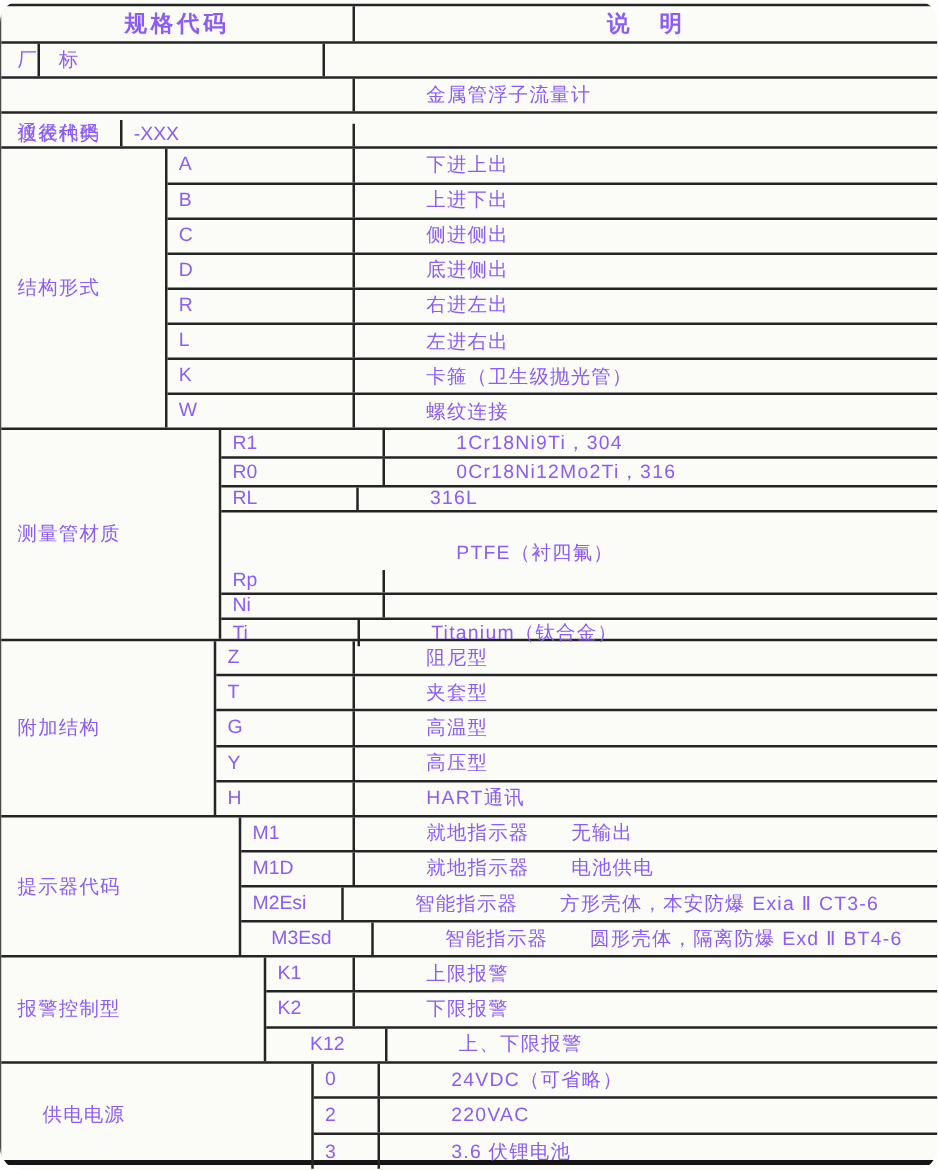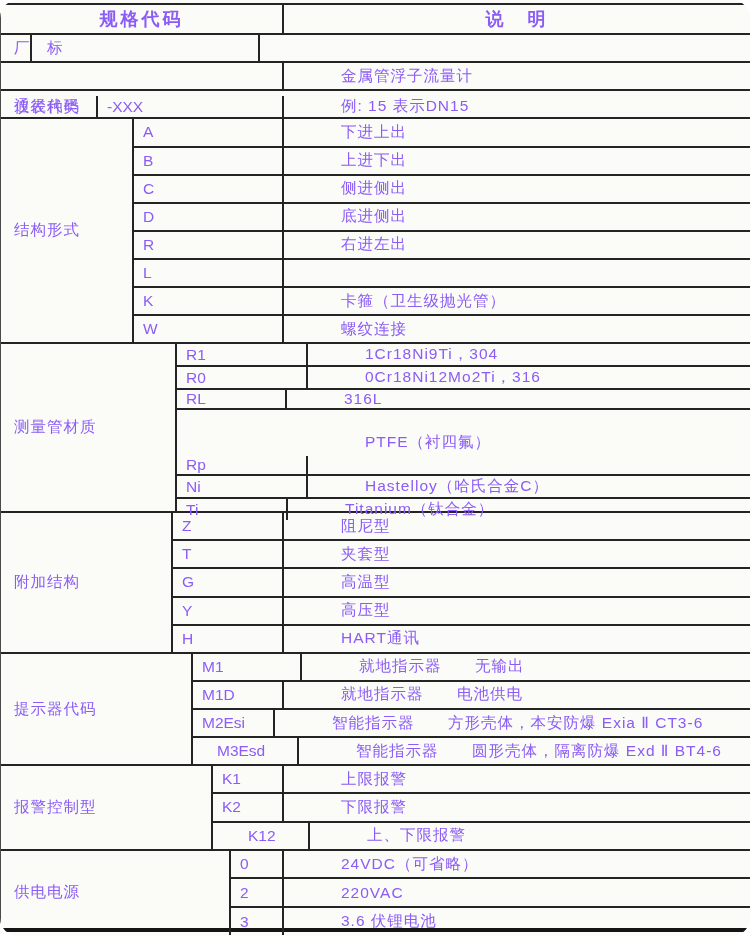--- a/index.html
+++ b/index.html
@@ -99,21 +99,20 @@
               <div class="code-cell" style="width: 208px;"></div>
               <div class="desc-cell">金属管浮子流量计</div>
             </div>
           </div>
         </div>
         <div class="section" style="height: 28.125px; align-items: flex-end;">
           <div class="label-cell" style="width: 97px;">通径代码</div>
           <div class="rows">
             <div class="row last">
               <div class="code-cell" style="width: 186px;">-XXX</div>
-              <div class="desc-cell">例: 15 表示DN15</div>
             </div>
           </div>
         </div>
         <div class="section" style="height: 225px;">
           <div class="label-cell" style="width: 133px;">结构形式</div>
           <div class="rows">
             <div class="row">
               <div class="code-cell" style="width: 150px;">A</div>
               <div class="desc-cell">下进上出</div>
             </div>
@@ -128,20 +127,21 @@
             <div class="row">
               <div class="code-cell" style="width: 150px;">D</div>
               <div class="desc-cell">底进侧出</div>
             </div>
             <div class="row">
               <div class="code-cell" style="width: 150px;">R</div>
               <div class="desc-cell">右进左出</div>
             </div>
             <div class="row">
               <div class="code-cell" style="width: 150px;">L</div>
+              <div class="desc-cell">左进右出</div>
             </div>
             <div class="row">
               <div class="code-cell" style="width: 150px;">K</div>
               <div class="desc-cell">卡箍（卫生级抛光管）</div>
             </div>
             <div class="row last">
               <div class="code-cell" style="width: 150px;">W</div>
               <div class="desc-cell">螺纹连接</div>
             </div>
           </div>
@@ -160,21 +160,20 @@
             <div class="row">
               <div class="code-cell" style="width: 110px;">RL</div>
               <div class="desc-cell">316L</div>
             </div>
             <div class="row">
               <div class="code-cell" style="width: 131px; margin-top: 46px;">Rp</div>
               <div class="desc-cell">PTFE（衬四氟）</div>
             </div>
             <div class="row">
               <div class="code-cell" style="width: 131px;">Ni</div>
-              <div class="desc-cell">Hastelloy（哈氏合金C）</div>
             </div>
             <div class="row last">
               <div class="code-cell" style="width: 111px;">Ti</div>
               <div class="desc-cell">Titanium（钛合金）</div>
             </div>
           </div>
         </div>
         <div class="section" style="height: 140.625px;">
           <div class="label-cell" style="width: 172px;">附加结构</div>
           <div class="rows">
@@ -197,21 +196,21 @@
             <div class="row last">
               <div class="code-cell" style="width: 111px;">H</div>
               <div class="desc-cell">HART通讯</div>
             </div>
           </div>
         </div>
         <div class="section" style="height: 112.5px;">
           <div class="label-cell" style="width: 192px;">提示器代码</div>
           <div class="rows">
             <div class="row">
-              <div class="code-cell" style="width: 109px;">M1</div>
+              <div class="code-cell" style="width: 91px;">M1</div>
               <div class="desc-cell">
                 <span class="desc-part1">就地指示器</span>
                 <span class="desc-part2">无输出</span>
               </div>
             </div>
             <div class="row">
               <div class="code-cell" style="width: 91px;">M1D</div>
               <div class="desc-cell">
                 <span class="desc-part1">就地指示器</span>
                 <span class="desc-part2">电池供电</span>
@@ -244,21 +243,21 @@
               <div class="code-cell" style="width: 71px;">K2</div>
               <div class="desc-cell">下限报警</div>
             </div>
             <div class="row last">
               <div class="code-cell" style="width: 71px; margin-left: 26px;">K12</div>
               <div class="desc-cell">上、下限报警</div>
             </div>
           </div>
         </div>
         <div class="section last" style="height: 84.375px;">
-          <div class="label-cell" style="width: 230px;">供电电源</div>
+          <div class="label-cell" style="width: 230px; margin-left: 20px;">供电电源</div>
           <div class="rows">
             <div class="row">
               <div class="code-cell" style="width: 53px;">0</div>
               <div class="desc-cell">24VDC（可省略）</div>
             </div>
             <div class="row">
               <div class="code-cell" style="width: 53px;">2</div>
               <div class="desc-cell">220VAC</div>
             </div>
             <div class="row last">

